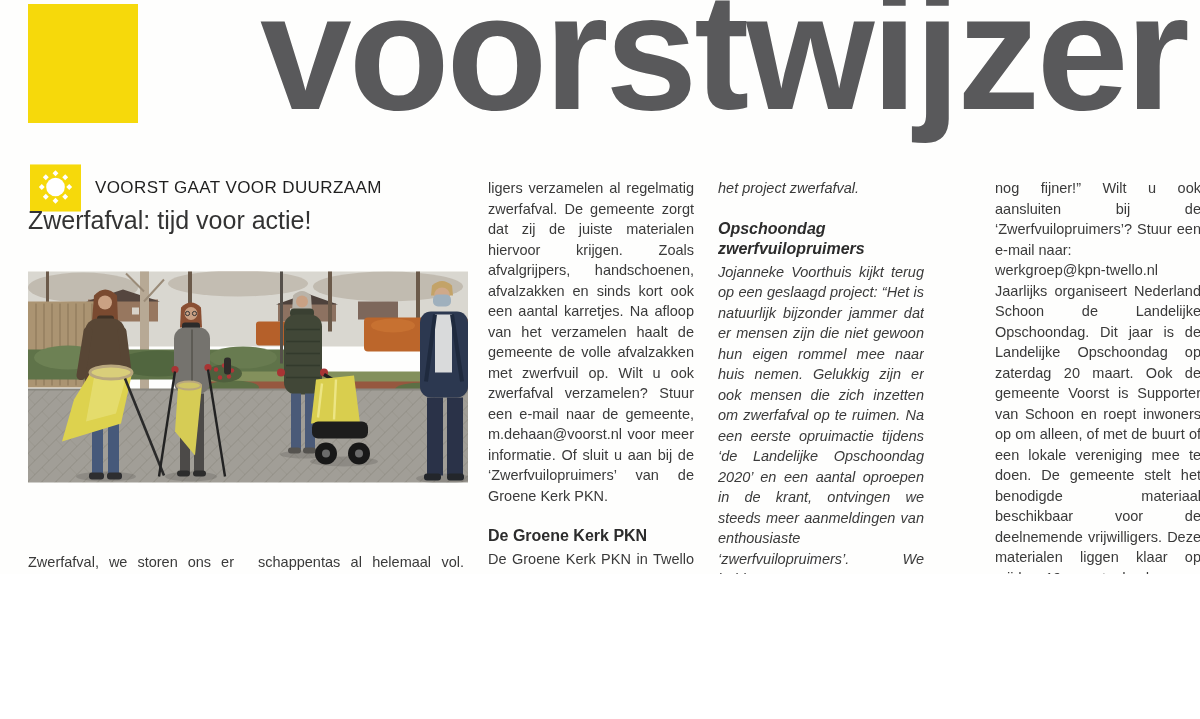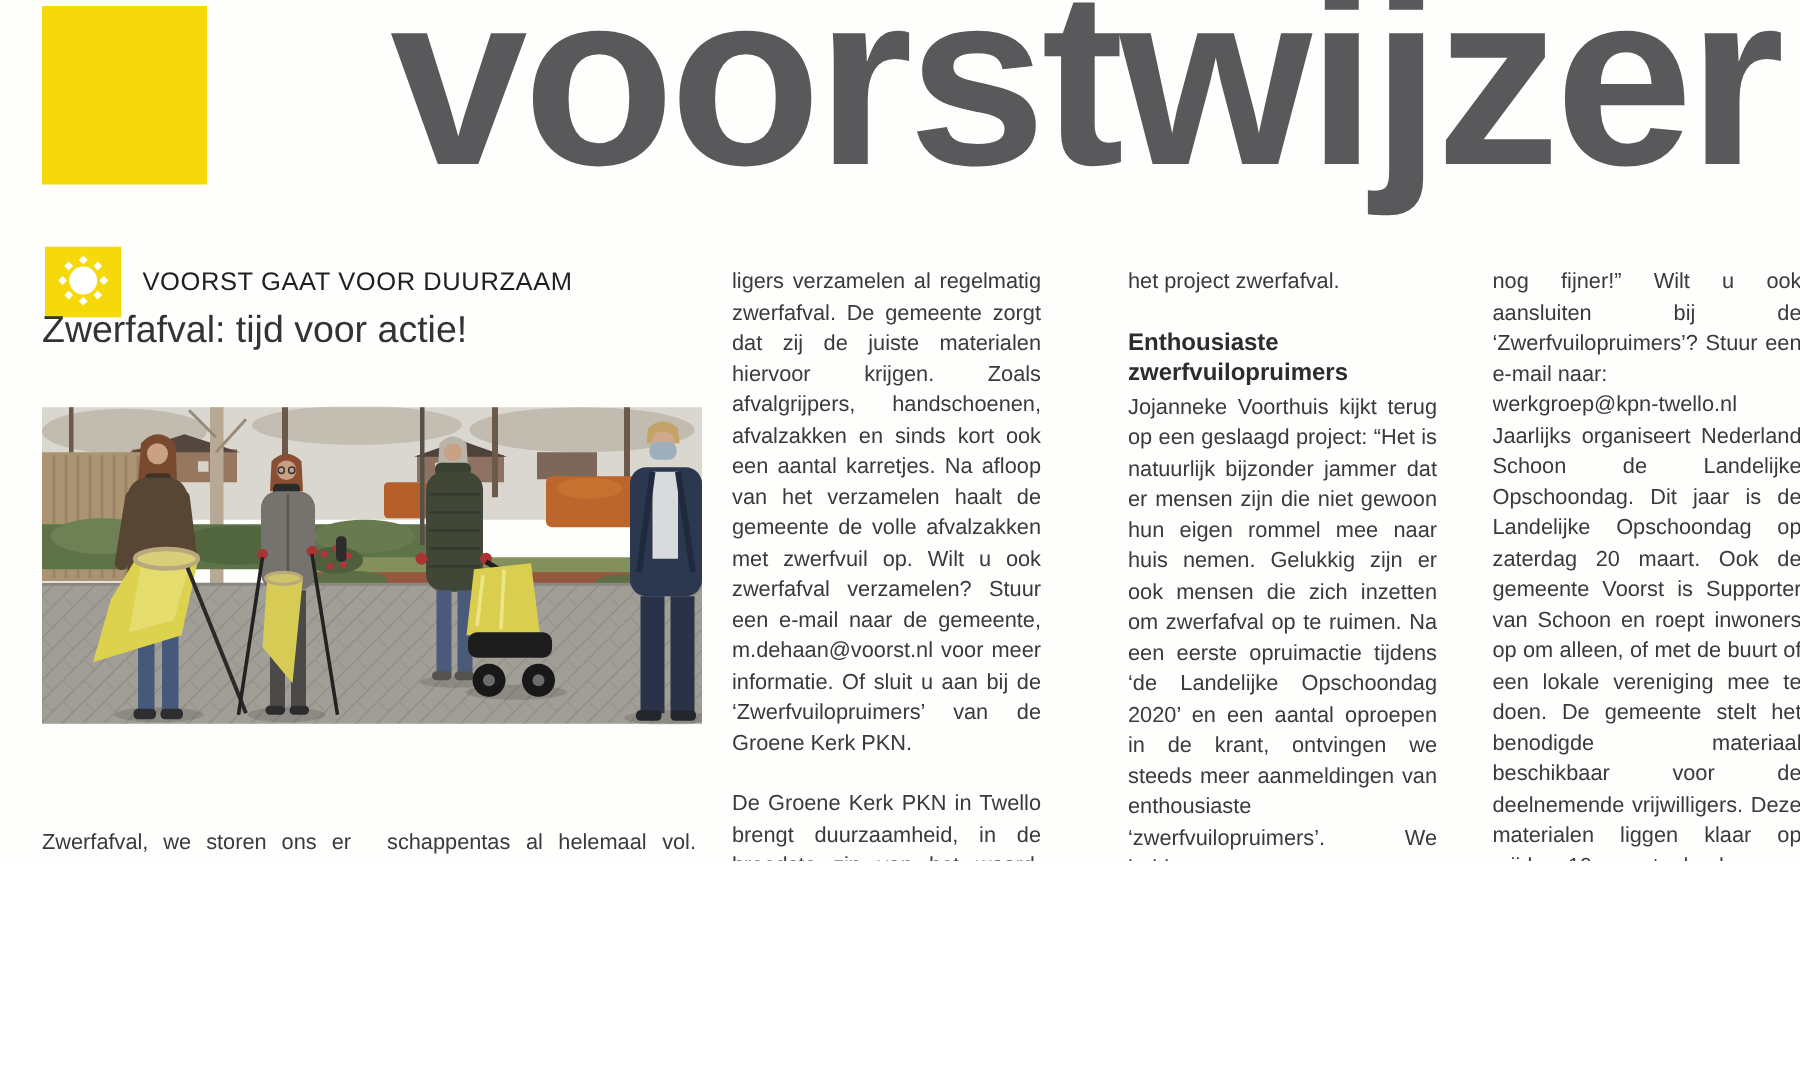--- a/index.html
+++ b/index.html
@@ -13,21 +13,21 @@
                  letter-spacing:.4px;text-align:right;}
   .article-title{position:absolute;left:28px;top:206px;font-size:25px;color:#333333;}
   .photo{position:absolute;left:28px;top:271px;width:440px;height:212px;}
   .photo-caption{position:absolute;left:24px;top:487px;width:444px;text-align:right;
                  white-space:pre-line;font-size:14px;line-height:19px;color:#2c2c2c;}
   .col{position:absolute;width:206px;overflow:hidden;text-align:justify;
        font-size:14.5px;line-height:20.5px;color:#3a3a3a;}
   .col-1{left:28px; top:552px;height:167px;}
   .col-2{left:258px;top:552px;height:167px;}
   .col-3{left:488px;top:178px;height:541px;}
-  .col-4{left:752px;top:178px;height:541px;}
+  .col-4{left:718px;top:178px;height:541px;font-style:italic;}
   .col-5{left:995px;top:178px;height:541px;}
   .col p{margin:0 0 20px;}
   .col p.tight{margin:0;}
   .subhead{font-size:16px;font-weight:bold;color:#2c2c2c;margin:0 0 3px;line-height:20px;
            text-align:left;}
   .subhead.gap-top{margin-top:20px;}
   .email-line{margin:0;text-align:left;}
 </style>
 </head>
 <body>
@@ -200,26 +200,27 @@
     <p>Zwerfafval, we storen ons er vrijwel allemaal aan! Ook Gerrit Kroes uit Wilp. Toen Gerrit op een dag vanaf Bussloo weer naar huis fietste, besloot hij alle blikjes die hij onderweg zag te verzamelen. Binnen één kilometer had Gerrit zijn fietstassen én een bood-</p>
   </div>
 
   <div class="col col-2">
     <p>schappentas al helemaal vol. Misschien wilt u ook in actie komen. Lees dan verder want er zijn mooie initiatieven in de gemeente Voorst waar u zo bij kunt aanhaken.</p>
     <p>Meerdere verenigingen en vrijwil-</p>
   </div>
 
   <div class="col col-3">
     <p>ligers verzamelen al regelmatig zwerfafval. De gemeente zorgt dat zij de juiste materialen hiervoor krijgen. Zoals afvalgrijpers, handschoenen, afvalzakken en sinds kort ook een aantal karretjes. Na afloop van het verzamelen haalt de gemeente de volle afvalzakken met zwerfvuil op. Wilt u ook zwerfafval verzamelen? Stuur een e-mail naar de gemeente, m.dehaan@voorst.nl voor meer informatie. Of sluit u aan bij de ‘Zwerfvuilopruimers’ van de Groene Kerk PKN.</p>
+    <div class="subhead">De Groene Kerk PKN</div>
     <p>De Groene Kerk PKN in Twello brengt duurzaamheid, in de breedste zin van het woord, onder de aandacht. Daarnaast organiseert de Groene Kerk PKN projecten die een positieve bijdrage aan duurzaamheid leveren. Dit doet de Groen Kerk PKN, binnen en buiten de kerkelijke gemeenschap, door elk jaar een andere actie op te starten. Vorig jaar organiseerde de Groen Kerk PKN</p>
   </div>
 
   <div class="col col-4">
     <p>het project zwerfafval.</p>
-    <div class="subhead">Enthousiaste zwerfvuilopruimers</div>
+    <div class="subhead">Opschoondag zwerfvuilopruimers</div>
     <p>Jojanneke Voorthuis kijkt terug op een geslaagd project: “Het is natuurlijk bijzonder jammer dat er mensen zijn die niet gewoon hun eigen rommel mee naar huis nemen. Gelukkig zijn er ook mensen die zich inzetten om zwerfafval op te ruimen. Na een eerste opruimactie tijdens ‘de Landelijke Opschoondag 2020’ en een aantal oproepen in de krant, ontvingen we steeds meer aanmeldingen van enthousiaste ‘zwerfvuilopruimers’. We hebben een app-groep gemaakt, waarin we gezamenlijk opruimdata prikken. Tijdens de lockdown lopen we niet in grote groepen. Opruimers gaan nu alleen of in duo's, en ze geven in de app aan waar ze lopen. Uiteraard hopen we snel weer met z'n allen tegelijk te kunnen lopen, want dat is nog gezelliger! En met de handige opruimmaterialen is het opruimen</p>
   </div>
 
   <div class="col col-5">
     <p class="tight">nog fijner!” Wilt u ook aansluiten bij de ‘Zwerfvuilopruimers’? Stuur een e-mail naar:</p>
     <div class="email-line">werkgroep@kpn-twello.nl</div>
     <p>Jaarlijks organiseert Nederland Schoon de Landelijke Opschoondag. Dit jaar is de Landelijke Opschoondag op zaterdag 20 maart. Ook de gemeente Voorst is Supporter van Schoon en roept inwoners op om alleen, of met de buurt of een lokale vereniging mee te doen. De gemeente stelt het benodigde materiaal beschikbaar voor de deelnemende vrijwilligers. Deze materialen liggen klaar op vrijdag 19 maart, de dag voor de Opschoondag.</p>
     <p class="tight">Op maandag 22 maart haalt de gemeente de zakken met opgeruimd zwerfafval weer op en geeft een kleine vergoeding van € 5 per volle zak met een maximum van € 50 per aanmelding. Mail uw aanmelding naar:</p>
 
   </div>

